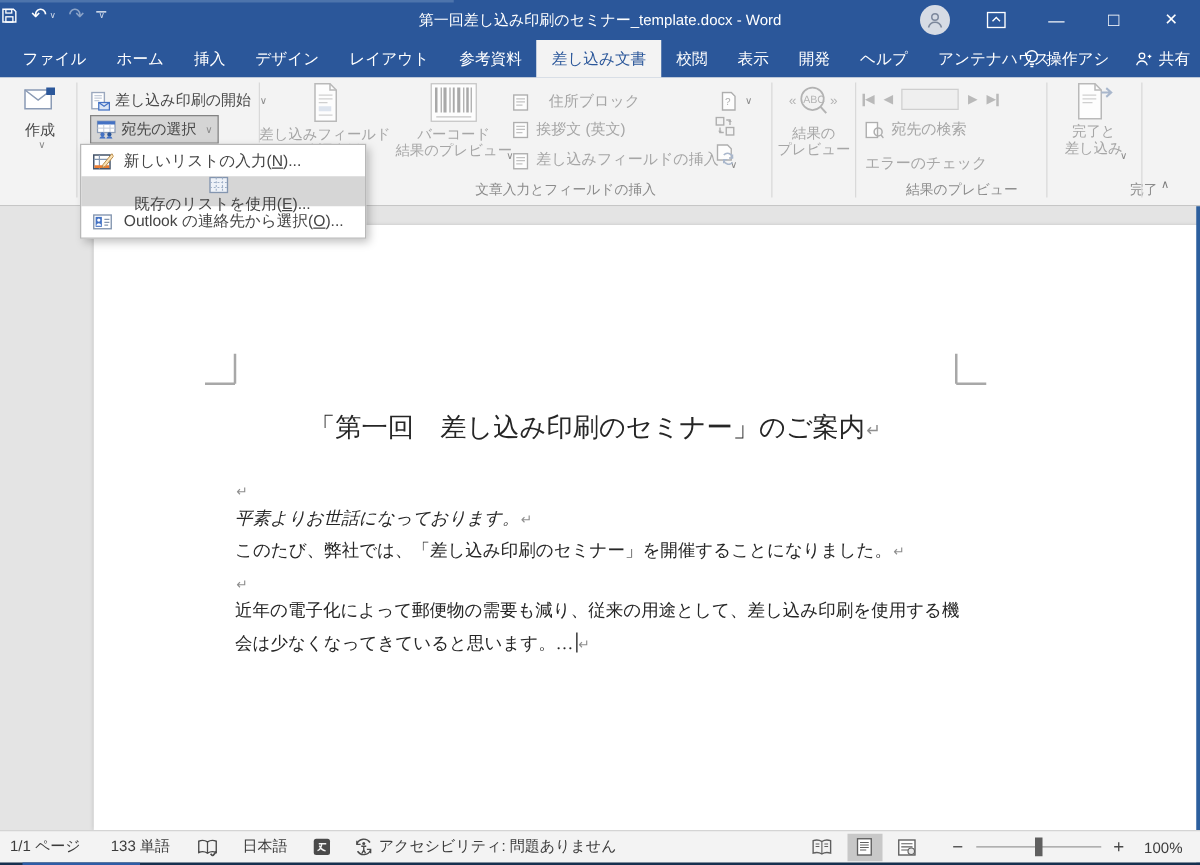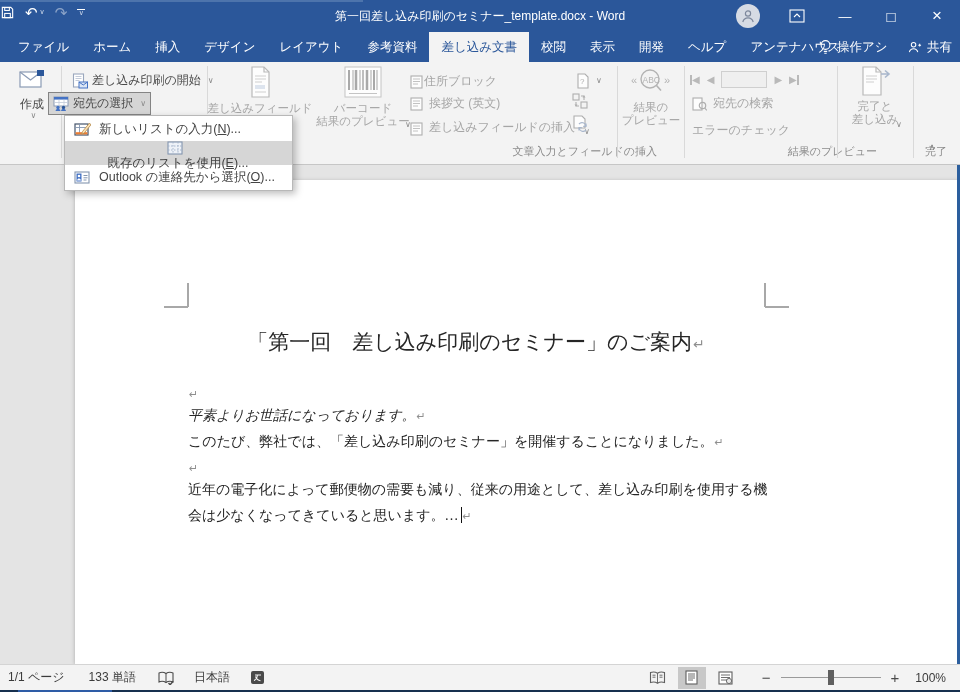--- a/index.html
+++ b/index.html
@@ -19,21 +19,21 @@
   .winbtn{top:4px;width:30px;height:24px;display:flex;align-items:center;justify-content:center;color:#fff;font-size:13px;}
   
   .tabrow{left:0;top:32px;width:960px;height:30px;background:#2b579a;display:flex;align-items:stretch;padding-left:6px;box-sizing:border-box;}
   .tab{color:#fff;font-size:12.5px;line-height:30px;padding:0 12px;white-space:nowrap;cursor:default;}
   .tab.active{background:#f3f3f3;color:#2b579a;}
   .tabright{position:absolute;right:8px;top:32px;height:30px;display:flex;align-items:center;gap:20px;color:#fff;font-size:12.5px;}
   .assist-label{display:inline-block;width:50px;overflow:hidden;white-space:nowrap;vertical-align:middle;}
   
   .ribbon{left:0;top:62px;width:960px;height:102px;background:#f3f3f3;border-bottom:1px solid #c6c6c6;box-sizing:content-box;}
   .sep{position:absolute;width:1px;background:#d9d9d9;top:4px;height:92px;}
-  .grplbl{position:absolute;top:82px;font-size:11px;color:#8b8b8b;text-align:right;white-space:nowrap;padding-left:40px;}
+  .grplbl{position:absolute;top:82px;font-size:11px;color:#8b8b8b;text-align:center;white-space:nowrap;padding-left:40px;}
   .rtext{font-size:12px;color:#494949;white-space:nowrap;}
   .dis .rtext,.dis{color:#a6a6a6;}
   .chev{font-size:8px;color:#8a8a8a;margin-left:3px;}
   .rowbtn{position:absolute;display:flex;align-items:center;gap:4px;height:21px;padding:0 4px;}
   .pressed{background:#d5d5d5;border:1px solid #848484;}
   .bigbtn{position:absolute;display:flex;flex-direction:column;align-items:center;text-align:center;}
   .bigbtn .line{font-size:11.5px;line-height:13px;white-space:nowrap;}
   .navbox{width:44px;height:15px;background:#efefef;border:1px solid #cfcfcf;}
   .navglyph{color:#b9b9b9;font-size:10px;line-height:10px;display:flex;align-items:center;}
   .bar{display:inline-block;width:2px;height:10px;background:#b9b9b9;}
@@ -159,21 +159,21 @@
     <div class="rowbtn" style="left:68px;top:8px;">
       <svg width="16" height="16" viewBox="0 0 16 16">
           <rect x="1.5" y="1" width="10" height="13" fill="#fff" stroke="#9aa7bd" stroke-width="1.1"></rect>
           <path d="M3.5 3.5h6M3.5 5.5h6M3.5 7.5h4" stroke="#c3cbd9" stroke-width="1"></path>
           <rect x="7" y="9" width="8.5" height="6" fill="#dce6f5" stroke="#4472c4" stroke-width="1"></rect>
           <path d="M7 9l4.25 3L15.5 9" fill="none" stroke="#4472c4" stroke-width="1"></path>
         </svg>
       <span class="rtext">差し込み印刷の開始</span>
       <span class="chev">∨</span>
     </div>
-    <div class="rowbtn pressed" style="left:48px;top:30px;">
+    <div class="rowbtn pressed" style="left:72px;top:30px;">
       <svg width="16" height="15" viewBox="0 0 16 15">
           <rect x="1" y="1" width="14" height="9" fill="#fff" stroke="#8b9bb5" stroke-width="1"></rect>
           <rect x="1" y="1" width="14" height="2.6" fill="#4472c4"></rect>
           <path d="M1 6.5h14M6 3.6v6.4M11 3.6v6.4" stroke="#c3cbd9" stroke-width=".8"></path>
           <circle cx="5" cy="11.5" r="1.7" fill="#4472c4"></circle>
           <circle cx="10.5" cy="11.5" r="1.7" fill="#2b579a"></circle>
           <path d="M2.5 15c.4-1.6 1.4-2.3 2.5-2.3s2.1.7 2.5 2.3zM8 15c.4-1.6 1.4-2.3 2.5-2.3s2.1.7 2.5 2.3z" fill="#4472c4"></path>
         </svg>
       <span class="rtext">宛先の選択</span>
       <span class="chev">∨</span>
@@ -205,21 +205,21 @@
             <path d="M30 4v20" stroke-width="2"></path>
             <path d="M33 4v20" stroke-width="1"></path>
           </g>
           <path d="M5 27.5h28" stroke="#c4c4c4" stroke-width="1"></path>
         </svg>
       <span class="line" style="margin-top:4px;">バーコード</span>
       <span class="line">結果のプレビュー</span>
     </div>
     <span class="chev abs dis" style="left:402px;top:58px;">∨</span>
 
-    <div class="rowbtn dis" style="left:406px;top:9px;gap:1px;">
+    <div class="rowbtn dis" style="left:406px;top:9px;gap:16px;">
       <svg width="13" height="14" viewBox="0 0 13 14">
           <rect x="1" y="1" width="11" height="12" fill="#fdfdfd" stroke="#aeaeae" stroke-width="1.1"></rect>
           <path d="M3 4h7M3 6.5h7M3 9h5" stroke="#c2c2c2" stroke-width="1"></path>
         </svg>
       <span class="rtext">住所ブロック</span>
     </div>
     <div class="rowbtn dis" style="left:406px;top:31px;gap:6px;">
       <svg width="13" height="14" viewBox="0 0 13 14">
           <rect x="1" y="1" width="11" height="12" fill="#fdfdfd" stroke="#aeaeae" stroke-width="1.1"></rect>
           <path d="M3 4h7M3 6.5h7M3 9h5" stroke="#c2c2c2" stroke-width="1"></path>
@@ -409,20 +409,29 @@
           <path d="M10.5 12l1.6 1.8 3-3.6" fill="none" stroke="#4a4a4a" stroke-width="1.4"></path>
         </svg>
     </span>
     <span class="sitem" style="margin-left:20px;">日本語</span>
     <span class="sitem" style="margin-left:20px;">
       <svg width="15" height="15" viewBox="0 0 15 15">
           <rect x="1" y="1" width="13" height="13" rx="2" fill="#4a4a4a"></rect>
           <path d="M4 10.5c1.6-.6 3.2-2.8 3.4-5.5M5.5 6.5c1 2.4 2.9 3.9 5 4.2M5 5h6" stroke="#f3f3f3" stroke-width="1.1" fill="none"></path>
         </svg>
     </span>
+    <span class="sitem" style="margin-left:18px;">
+      <svg width="16" height="15" viewBox="0 0 16 15">
+          <path d="M2.5 5A6 6 0 0 1 13 4M13.5 10A6 6 0 0 1 3 11" fill="none" stroke="#4a4a4a" stroke-width="1.1"></path>
+          <path d="M2.5 2.5v3h3M13.5 12.5v-3h-3" fill="none" stroke="#4a4a4a" stroke-width="1.1"></path>
+          <circle cx="8" cy="4.8" r="1.2" fill="#4a4a4a"></circle>
+          <path d="M6 7h4M8 7v3l-1.4 2.6M8 10l1.4 2.6" stroke="#4a4a4a" stroke-width="1.1" fill="none"></path>
+        </svg>
+      <span>アクセシビリティ: 問題ありません</span>
+    </span>
 
     <span style="flex:1;"></span>
 
     <span class="viewbtn">
       <svg width="17" height="13" viewBox="0 0 17 13">
           <path d="M1.5 1.5c2.4-.8 4.7-.8 7 .7 2.3-1.5 4.6-1.5 7-.7v10c-2.4-.8-4.7-.8-7 .7-2.3-1.5-4.6-1.5-7-.7z" fill="none" stroke="#5f5f5f" stroke-width="1.1"></path>
           <path d="M8.5 2.2v10M3.5 4.2h3M3.5 6.2h3M10.5 4.2h3M10.5 6.2h3" stroke="#5f5f5f" stroke-width=".9"></path>
         </svg>
     </span>
     <span class="viewbtn active" style="margin-left:6px;">

